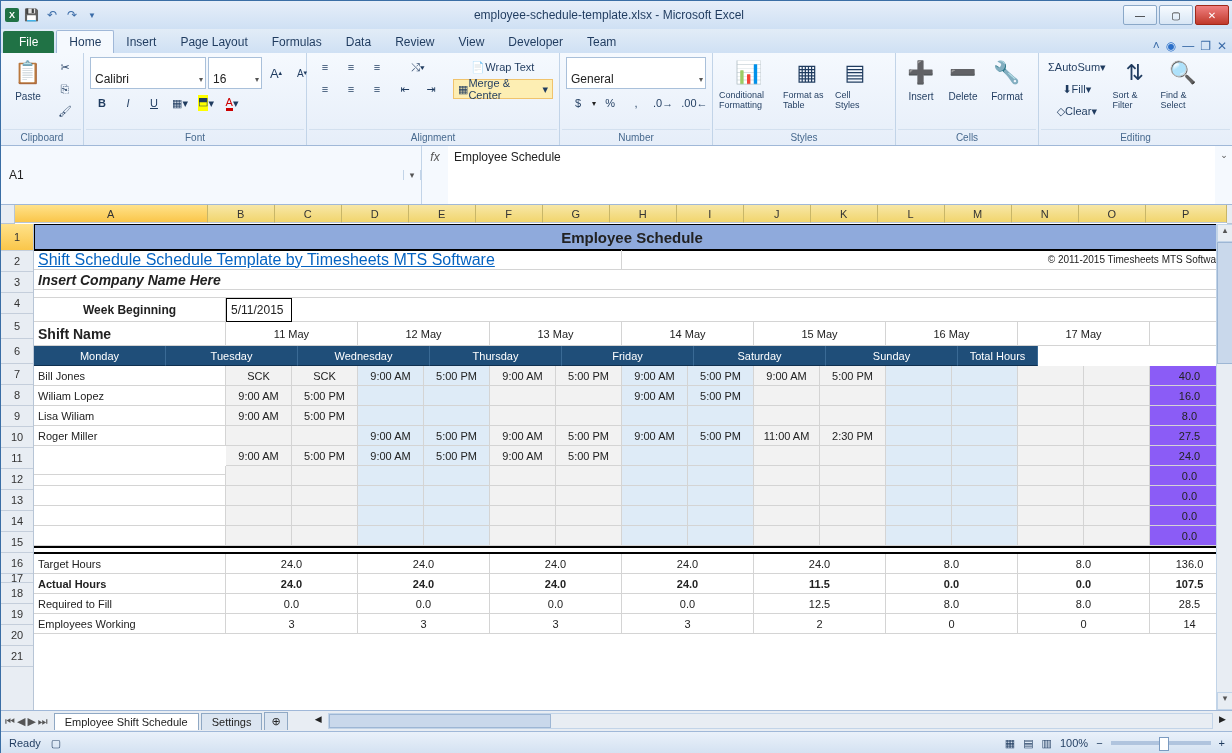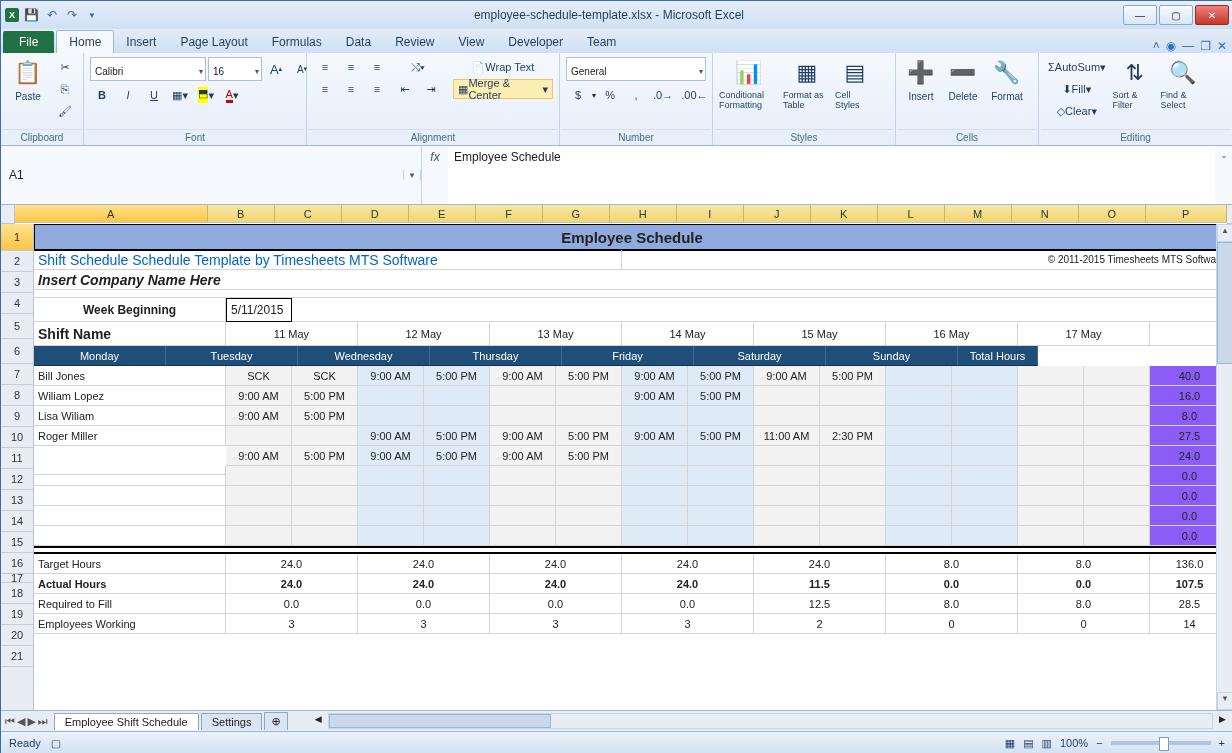--- a/index.html
+++ b/index.html
@@ -22,21 +22,21 @@
   
   .ribbon{height:92px;background:linear-gradient(#f5f9fe,#e6eef9);border-bottom:1px solid #a0b8d8;display:flex}
   .group{border-right:1px solid #c2d4e8;padding:4px 6px 2px 6px;display:flex;flex-direction:column;justify-content:space-between}
   .group-body{display:flex;align-items:flex-start;gap:4px;flex:1}
   .group-label{text-align:center;font-size:10px;color:#47698e;padding-top:2px;border-top:1px solid #d3e0ef;margin:0 -4px}
   .bigbtn{display:flex;flex-direction:column;align-items:center;width:44px;font-size:10px;color:#1f3b5f;gap:2px}
   .bigbtn .ico{width:32px;height:32px;display:flex;align-items:center;justify-content:center;font-size:22px}
   .col{display:flex;flex-direction:column;gap:2px}
   .smallrow{display:flex;gap:2px;align-items:center}
   .smallbtn{min-width:18px;height:18px;border:1px solid transparent;display:flex;align-items:center;justify-content:center;font-size:11px;color:#1f3b5f;padding:0 2px}
-  .combo{height:18px;border:1px solid #a9c0da;background:#fff;font-size:10px;padding:4px 14px 0 4px;position:relative;color:#222;display:flex;align-items:center}
+  .combo{height:18px;border:1px solid #a9c0da;background:#fff;font-size:12px;padding:12px 14px 0 4px;position:relative;color:#222;display:flex;align-items:center}
   .combo::after{content:"▾";position:absolute;right:2px;font-size:8px;color:#555}
   .merge-active{background:#fdeeb3!important;border:1px solid #f0c36d!important;padding:0 4px;height:18px;display:flex;align-items:center;font-size:11px;color:#1f3b5f}
   
   .fbar-row{display:flex;border-bottom:1px solid #a0b8d8;background:#f5f9fe}
   .namebox{width:420px;border-right:1px solid #c2d4e8;display:flex;align-items:center}
   .namebox .val{padding:4px 8px;font-size:12px;flex:0 0 200px;color:#222}
   .namebox .drop{border-left:1px solid #c2d4e8;border-right:1px solid #c2d4e8;width:16px;text-align:center;font-size:9px;color:#555}
   .fx-btn{width:26px;text-align:center;font-style:italic;color:#555;font-size:12px;padding-top:4px}
   .formula-text{flex:1;font-size:12px;padding:4px 6px;background:#fff;min-height:50px}
   .fbar-expand{width:18px;display:flex;align-items:flex-start;justify-content:center;font-size:9px;color:#555;padding-top:4px}
@@ -47,21 +47,21 @@
   .corner{width:32px;height:18px;background:#e8edf3;border-right:1px solid #b7c5d6;border-bottom:1px solid #b7c5d6}
   .colhdr{border-right:1px solid #c8b668;border-bottom:1px solid #b7c5d6;text-align:center;font-size:11px;color:#333;display:flex;align-items:center;justify-content:center}
   .rowhdr{height:20px;border-bottom:1px solid #c4cedb;text-align:center;font-size:11px;color:#333;display:flex;align-items:center;justify-content:center;background:#e8edf3}
   .rowhdr.sel,.colhdr.sel{background:linear-gradient(#ffe28a,#fac64a)}
   .sheet{flex:1;position:relative;overflow:hidden}
   .cells{position:absolute;left:0;top:0}
   
   .crow{display:flex;height:20px}
   .cell{border-right:1px solid #d4d4d4;border-bottom:1px solid #d4d4d4;font-size:11px;display:flex;align-items:center;padding:0 4px;box-sizing:border-box;overflow:hidden;white-space:nowrap}
   .title-cell{background:#8faadc;font-weight:bold;font-size:15px;justify-content:center;border:1px solid #4a6da0}
-  .link{color:#0563c1;font-size:14px}
+  .link{color:#0563c1;text-decoration:underline;font-size:16px}
   .copyright{font-size:10px;text-align:right;justify-content:flex-end}
   .company{font-weight:bold;font-style:italic;font-size:14px}
   .weekbeg-lbl{font-weight:bold;font-size:12px;justify-content:center}
   .weekbeg-val{border:1.5px solid #000!important;font-size:12px}
   .shiftname{font-weight:bold;font-size:14px}
   .datehdr{justify-content:center;font-size:11px}
   .dayhdr{background:#1f4e79;color:#fff;justify-content:center;font-size:11px;border-right:1px solid #3a6a95;border-bottom:1px solid #0f3050}
   .sched{justify-content:center;font-size:11px}
   .sched.a{background:#f2f2f2}
   .sched.b{background:#deebf7}

